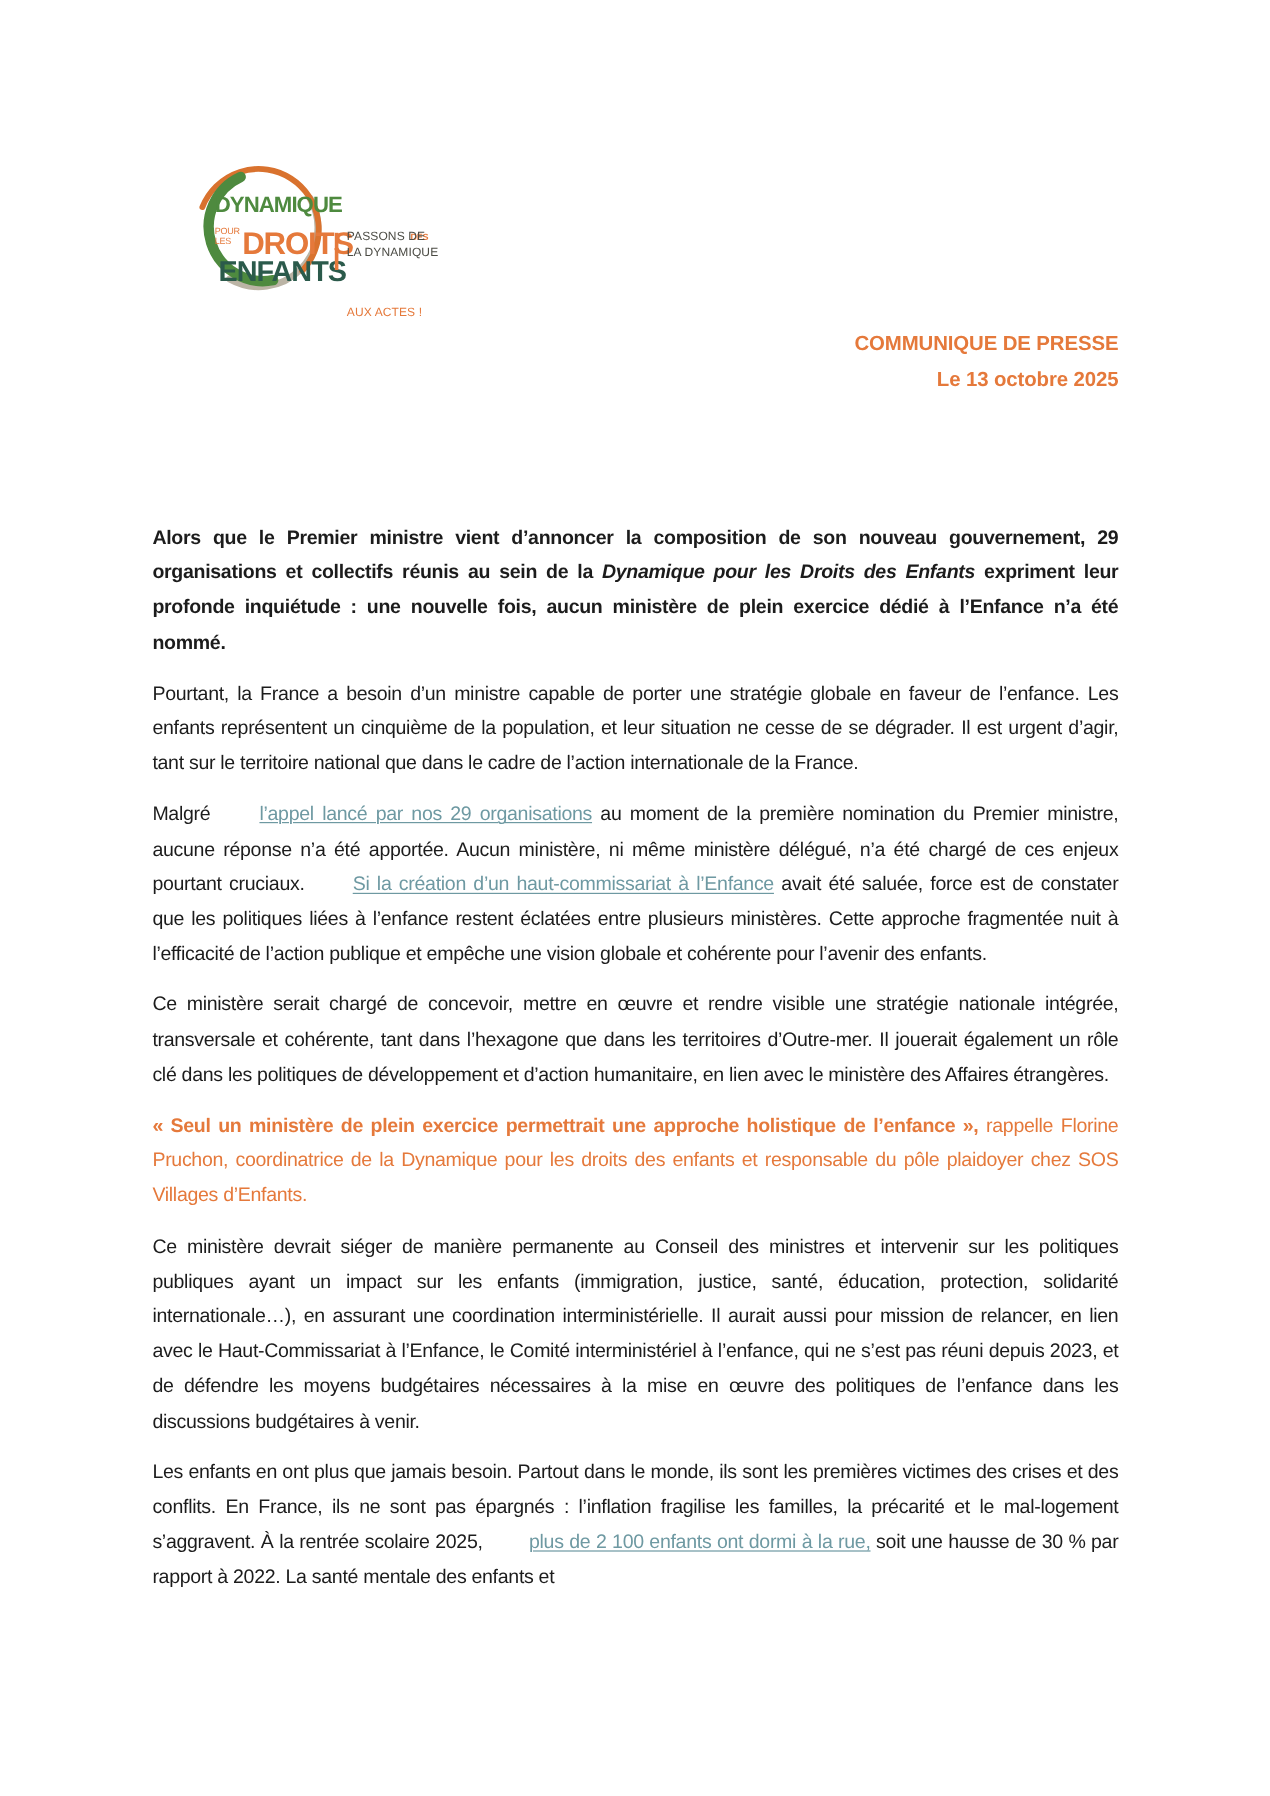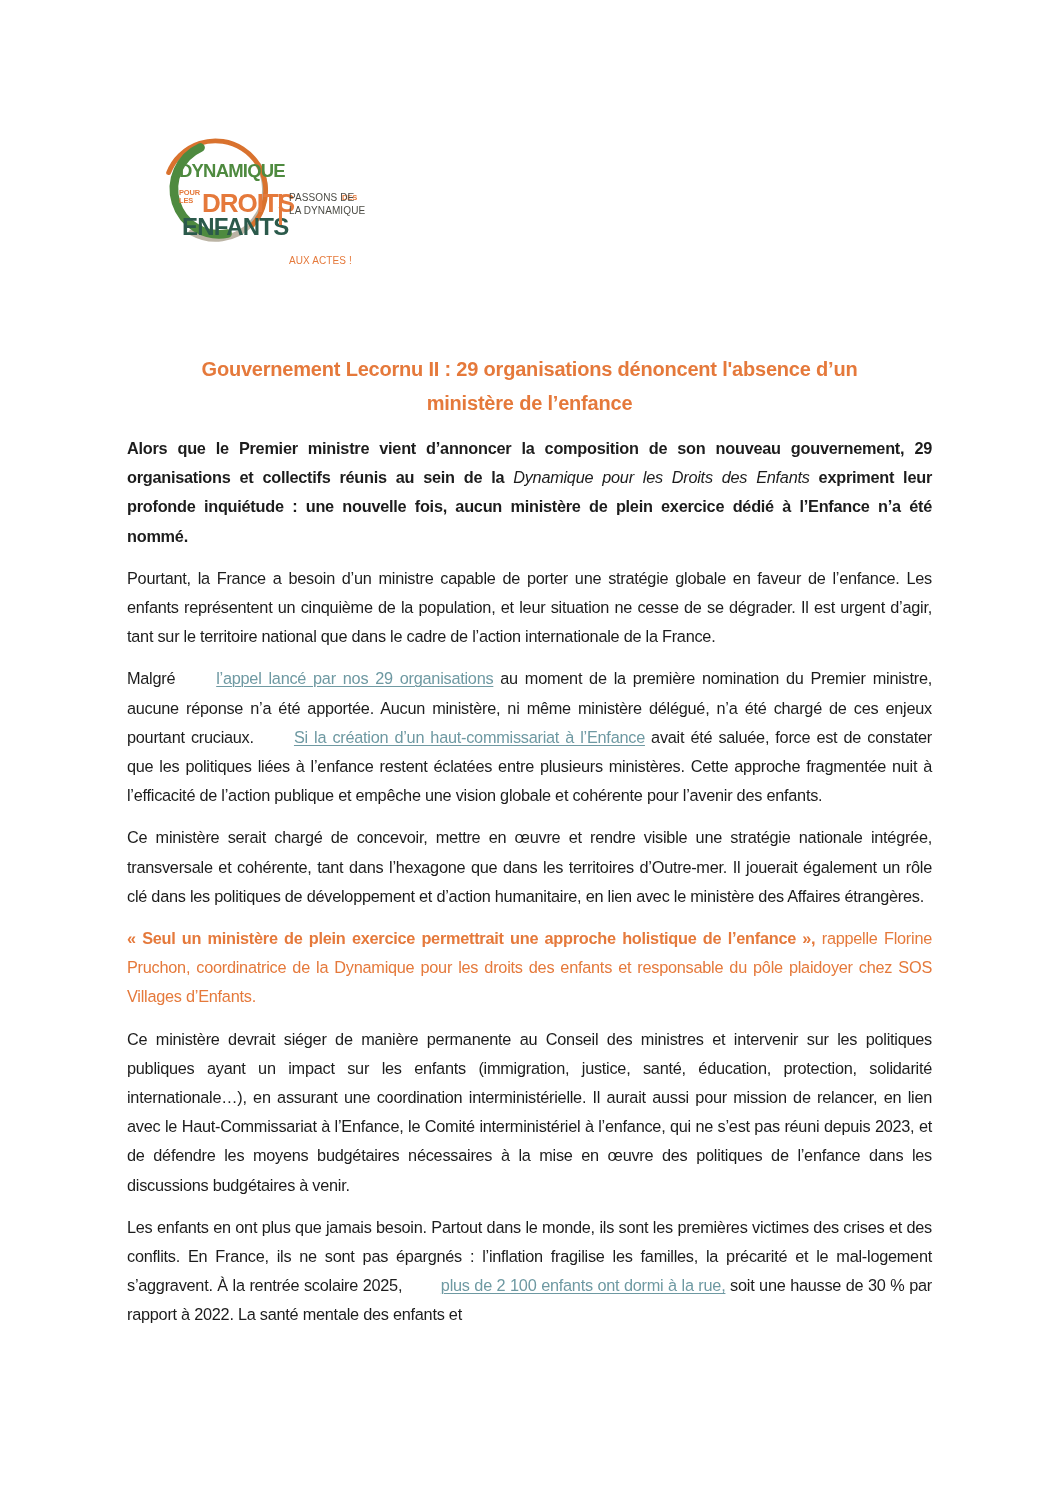--- a/index.html
+++ b/index.html
@@ -11,21 +11,21 @@
     overflow:hidden;
   }
   .page{position:absolute;inset:0;background:#fff;}
 
   
   .logo{position:absolute;left:158px;top:128px;width:370px;height:130px;}
   .swirl{position:absolute;left:0;top:2px;}
   .logo-text{position:absolute;left:21px;top:33px;width:130px;}
   .logo-l1{font-size:18.5px;font-weight:800;letter-spacing:-0.8px;color:var(--green,#4E8A3F);line-height:19px;}
   .logo-l2{display:flex;align-items:center;margin-top:0px;color:var(--orange,#E5793B);}
-  .logo-stack{display:flex;flex-direction:column;font-size:7.5px;font-weight:700;line-height:8px;letter-spacing:-0.2px;margin-right:2px;}
+  .logo-stack{display:flex;flex-direction:column;font-size:7.5px;font-weight:400;line-height:8px;letter-spacing:-0.2px;margin-right:2px;}
   .logo-droits{font-size:26px;font-weight:700;letter-spacing:-1px;line-height:22px;margin-top:12px;}
   .logo-des{font-size:7.5px;font-weight:700;margin-left:2px;letter-spacing:-0.2px;padding-left:46px;}
   .logo-l3{font-size:24px;font-weight:800;letter-spacing:-0.8px;color:var(--dgreen,#2B5A4B);line-height:24px;margin-top:1px;padding-left:3px;}
   .logo-divider{position:absolute;left:121px;top:66px;width:2.5px;height:31px;background:var(--orange,#E5793B);}
   .tagline{position:absolute;left:131px;top:64px;font-size:10px;font-weight:400;color:#4B4B44;line-height:12.5px;letter-spacing:0.1px;white-space:nowrap;}
   .tagline .tag-orange{color:var(--orange,#E5793B);margin-top:38px;}
 
   
   .kicker-block{position:absolute;left:127px;top:272px;width:805px;text-align:right;color:var(--orange,#E5793B);font-weight:700;}
   .kicker{font-size:17px;line-height:30px;letter-spacing:-0.1px;}
@@ -34,21 +34,21 @@
   
   .title{position:absolute;left:127px;top:352px;width:805px;margin:0;text-align:center;
     color:var(--orange,#E5793B);font-size:20px;font-weight:700;line-height:34px;letter-spacing:-0.2px;}
 
   
   .bodytext{position:absolute;left:127px;top:434px;width:805px;color:var(--ink,#1C1C1C);}
   .para{margin:0 0 13px 0;font-size:16.3px;line-height:29.2px;text-align:justify;letter-spacing:-0.25px;}
   .para.lead{font-weight:700;}
   .para.quote{color:var(--orange,#E5793B);}
   .seg-bold{font-weight:700;}
-  .seg-bolditalic{font-weight:400;font-style:italic;}
+  .seg-bolditalic{font-weight:700;font-style:italic;}
   a.seg-link{color:var(--link,#6E99A2);text-decoration:underline;text-decoration-thickness:1px;text-underline-offset:2px;padding-left:34px;}
 </style>
 </head>
 <body>
 
 <div class="page">
 
   <div class="logo">
     <svg class="swirl" width="116" height="120" viewBox="0 0 120 120" aria-hidden="true">
       <path d="M34.5,104 A51,51 0 0 0 104,34.5" stroke="#BBB4A5" stroke-width="6" fill="none" stroke-linecap="round"></path>
@@ -68,25 +68,25 @@
       <div class="logo-l3">ENFANTS</div>
     </div>
     <div class="logo-divider"></div>
     <div class="tagline">
       <div>PASSONS DE</div>
       <div>LA DYNAMIQUE</div>
       <div class="tag-orange">AUX ACTES !</div>
     </div>
   </div>
 
+  <div class="kicker-block">
+    <div class="kicker">COMMUNIQUE DE PRESSE</div>
+    <div class="date">Le 13 octobre 2025</div>
+  </div>
 
-  <h1 class="title">
-    <span>Gouvernement Lecornu II : 29 organisations dénoncent l'absence d’un</span><br>
-    <span>ministère de l’enfance</span>
-  </h1>
 
   <main class="bodytext" id="paragraphs">
       <p class="para lead"><span class="seg-bold">Alors que le Premier ministre vient d’annoncer la composition de son nouveau gouvernement, 29 organisations et collectifs réunis au sein de la </span><span class="seg-bolditalic">Dynamique pour les Droits des Enfants</span><span class="seg-bold"> expriment leur profonde inquiétude : une nouvelle fois, aucun ministère de plein exercice dédié à l’Enfance n’a été nommé.</span></p>
       <p class="para body"><span>Pourtant, la France a besoin d’un ministre capable de porter une stratégie globale en faveur de l’enfance. Les enfants représentent un cinquième de la population, et leur situation ne cesse de se dégrader. Il est urgent d’agir, tant sur le territoire national que dans le cadre de l’action internationale de la France.</span></p>
       <p class="para body"><span>Malgré </span><a href="#" class="seg-link">l’appel lancé par nos 29 organisations</a><span> au moment de la première nomination du Premier ministre, aucune réponse n’a été apportée. Aucun ministère, ni même ministère délégué, n’a été chargé de ces enjeux pourtant cruciaux. </span><a href="#" class="seg-link">Si la création d’un haut-commissariat à l’Enfance</a><span> avait été saluée, force est de constater que les politiques liées à l’enfance restent éclatées entre plusieurs ministères. Cette approche fragmentée nuit à l’efficacité de l’action publique et empêche une vision globale et cohérente pour l’avenir des enfants.</span></p>
       <p class="para body"><span>Ce ministère serait chargé de concevoir, mettre en œuvre et rendre visible une stratégie nationale intégrée, transversale et cohérente, tant dans l’hexagone que dans les territoires d’Outre-mer. Il jouerait également un rôle clé dans les politiques de développement et d’action humanitaire, en lien avec le ministère des Affaires étrangères.</span></p>
       <p class="para quote"><span class="seg-bold">« Seul un ministère de plein exercice permettrait une approche holistique de l’enfance », </span><span>rappelle Florine Pruchon, coordinatrice de la Dynamique pour les droits des enfants et responsable du pôle plaidoyer chez SOS Villages d’Enfants.</span></p>
       <p class="para body"><span>Ce ministère devrait siéger de manière permanente au Conseil des ministres et intervenir sur les politiques publiques ayant un impact sur les enfants (immigration, justice, santé, éducation, protection, solidarité internationale…), en assurant une coordination interministérielle. Il aurait aussi pour mission de relancer, en lien avec le Haut-Commissariat à l’Enfance, le Comité interministériel à l’enfance, qui ne s’est pas réuni depuis 2023, et de défendre les moyens budgétaires nécessaires à la mise en œuvre des politiques de l’enfance dans les discussions budgétaires à venir.</span></p>
       <p class="para body"><span>Les enfants en ont plus que jamais besoin. Partout dans le monde, ils sont les premières victimes des crises et des conflits. En France, ils ne sont pas épargnés : l’inflation fragilise les familles, la précarité et le mal-logement s’aggravent. À la rentrée scolaire 2025, </span><a href="#" class="seg-link">plus de 2 100 enfants ont dormi à la rue,</a><span> soit une hausse de 30 % par rapport à 2022. La santé mentale des enfants et</span></p>
     </main>

